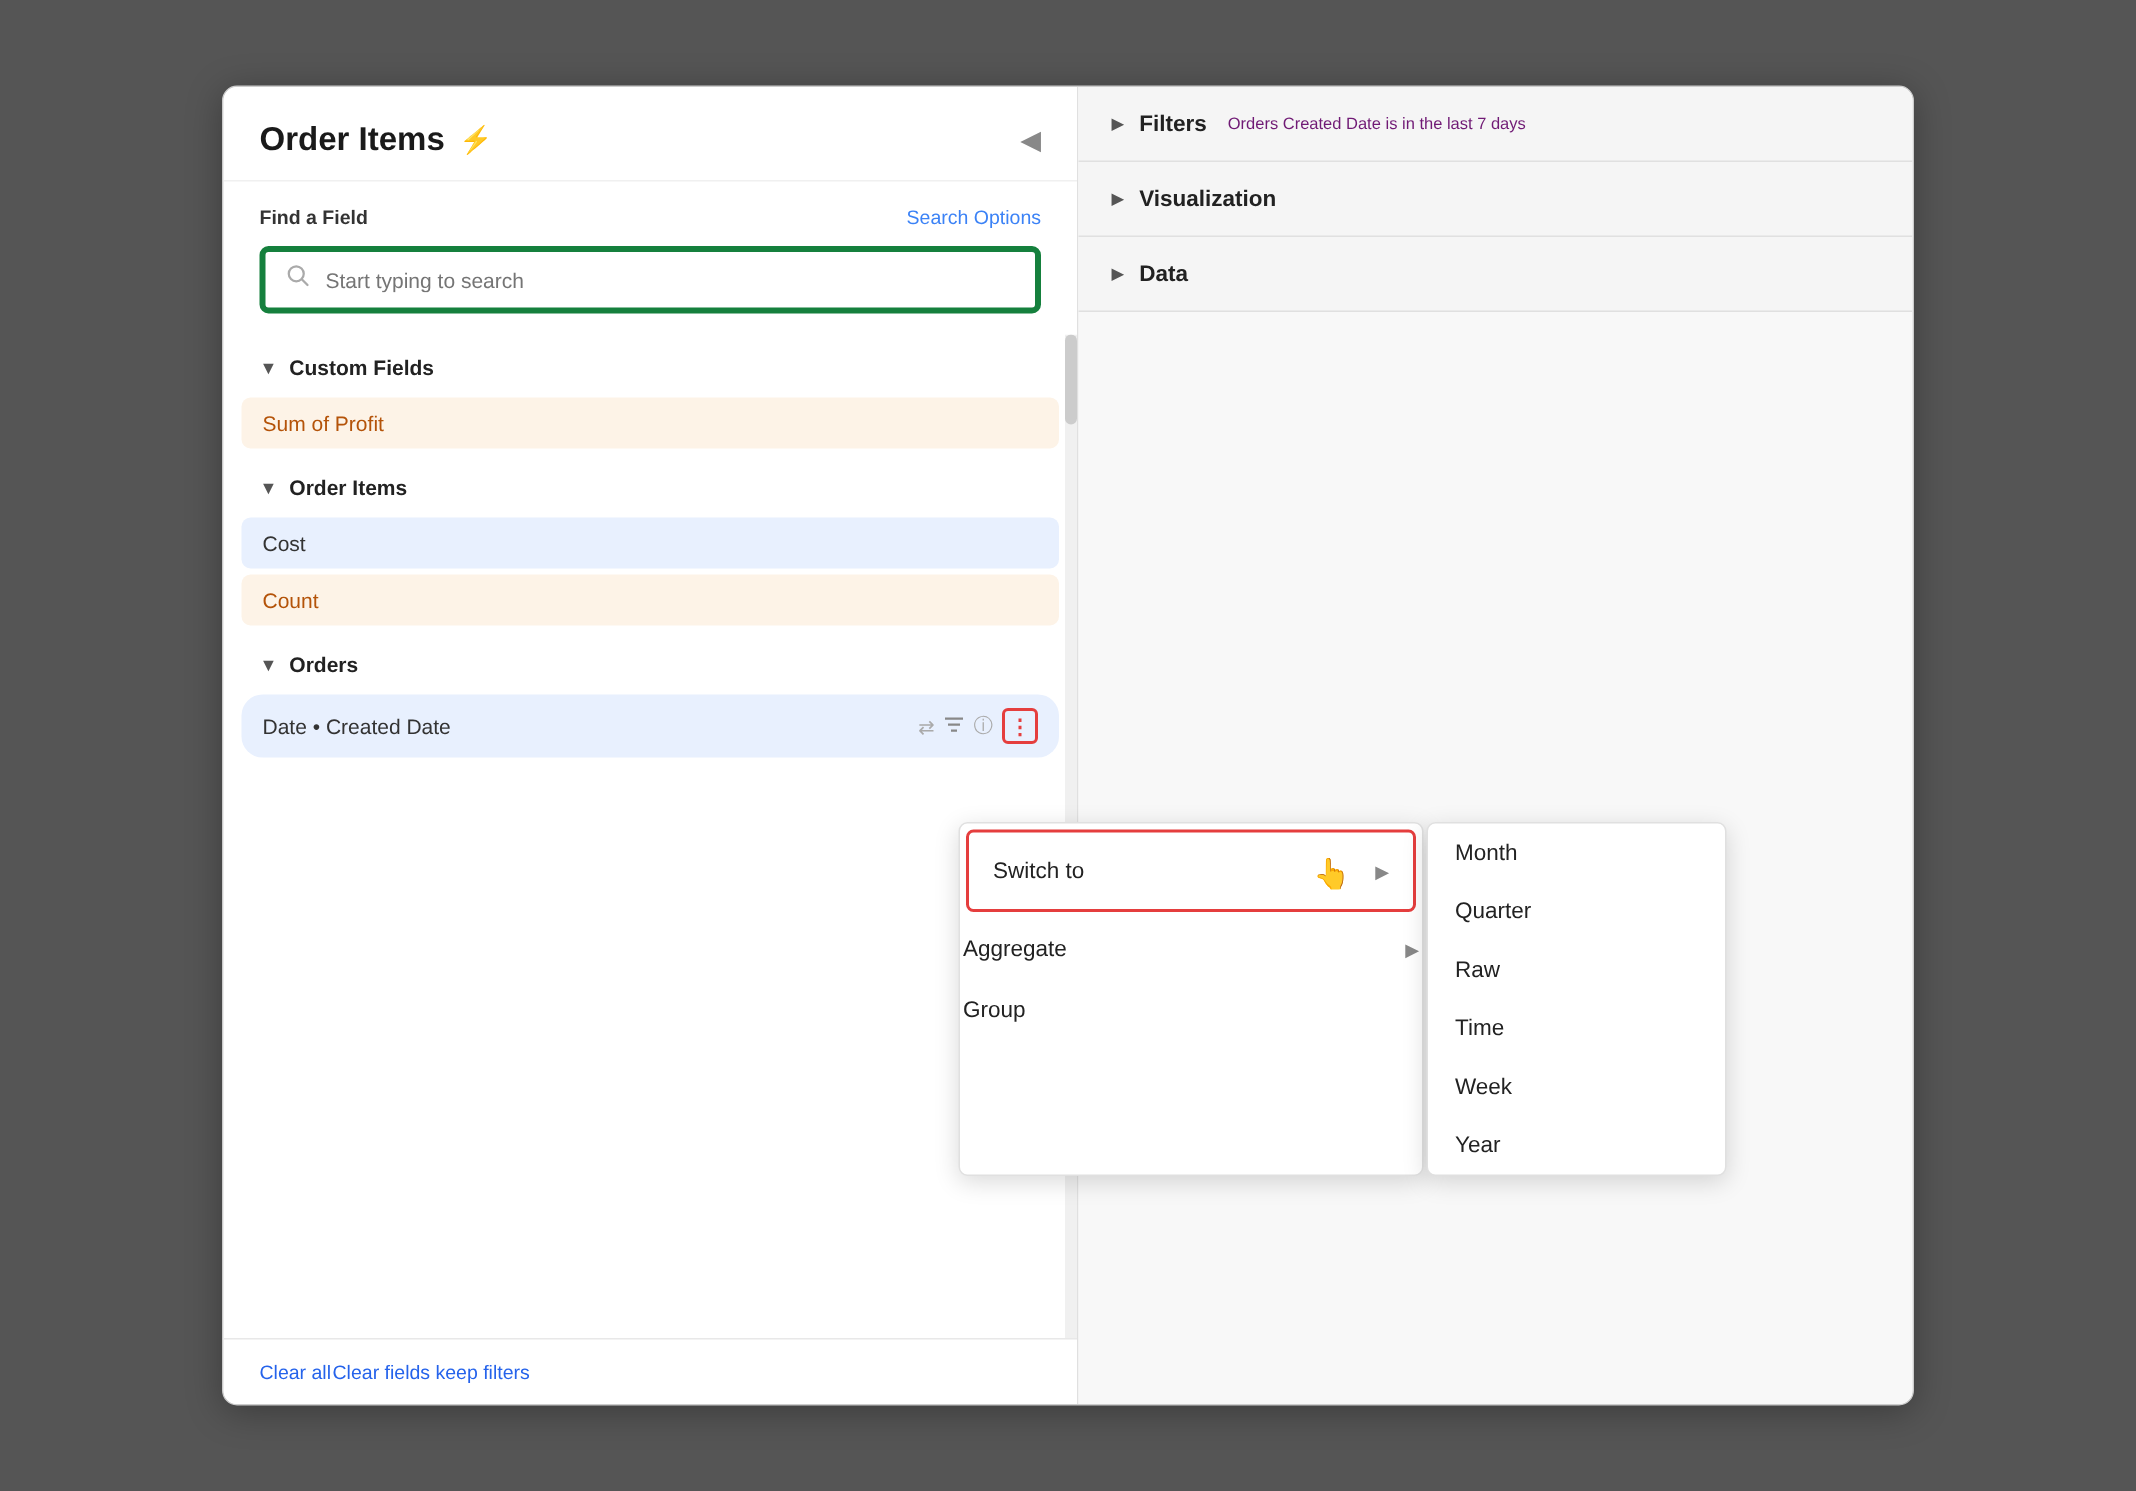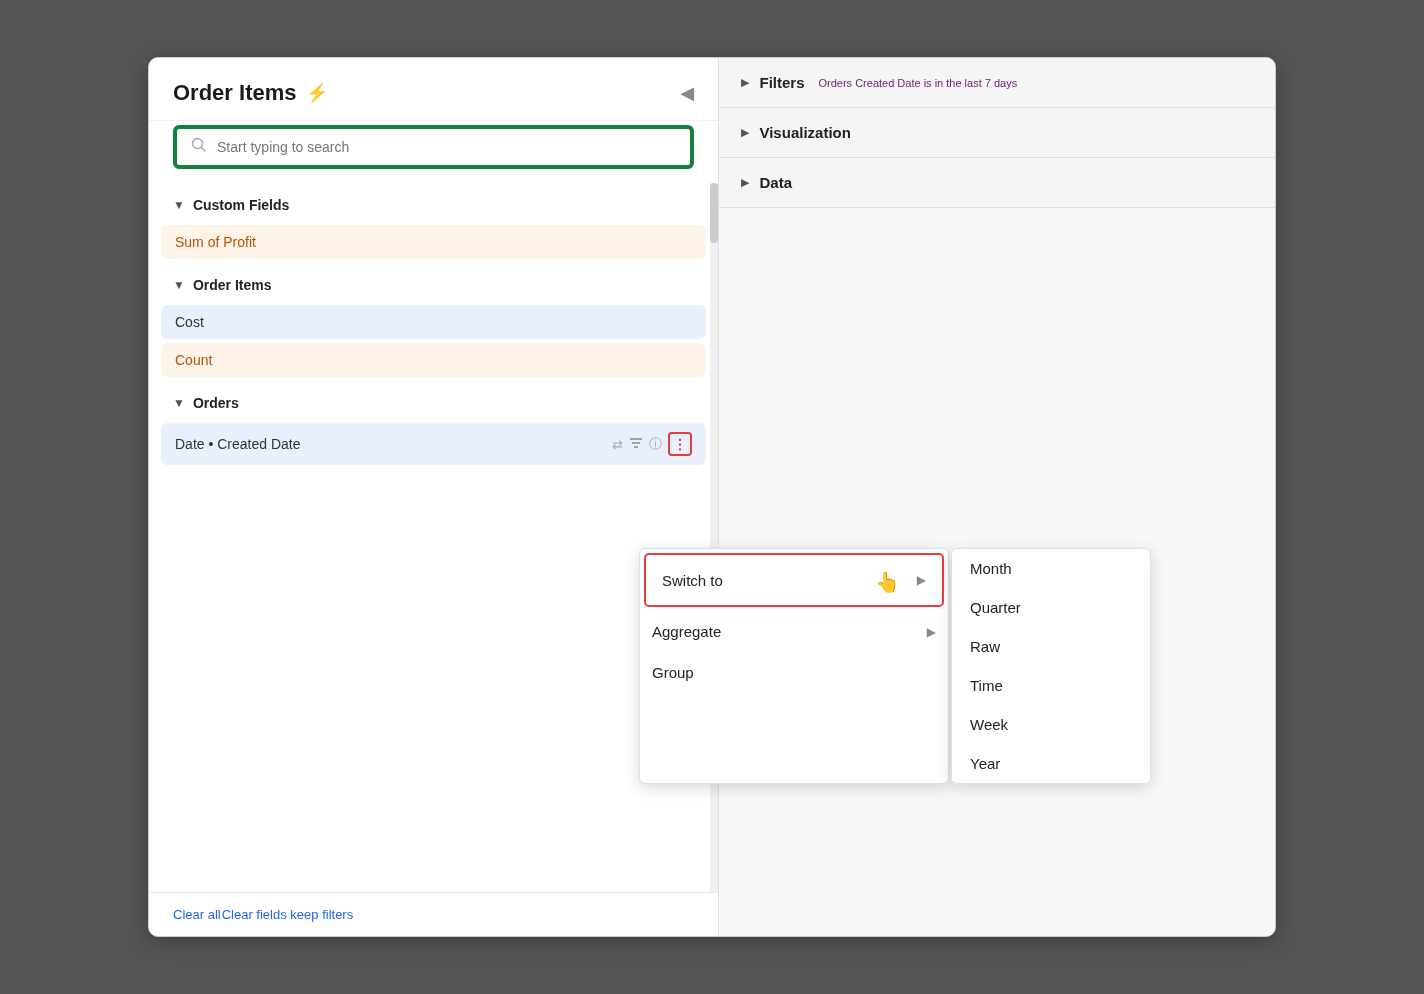--- a/index.html
+++ b/index.html
@@ -173,20 +173,21 @@
     .field-item.custom {
       background: #fdf3e7;
       color: #b45309;
     }
     .field-item.active-field {
       background: #e8f0fe;
       color: #333;
       display: flex;
       align-items: center;
       justify-content: space-between;
+      border-radius: 14px;
     }
     .field-item-actions {
       display: flex;
       align-items: center;
       gap: 6px;
     }
     .field-icon {
       color: #aaa;
       font-size: 13px;
       cursor: pointer;
@@ -259,21 +260,21 @@
       border: 1px solid #e0e0e0;
       border-radius: 6px;
       box-shadow: 0 4px 16px rgba(0,0,0,0.15);
       min-width: 310px;
       overflow: hidden;
     }
     .menu-item {
       display: flex;
       align-items: center;
       justify-content: space-between;
-      padding: 12px 12px;
+      padding: 12px 2px;
       cursor: pointer;
       font-size: 15px;
       color: #222;
     }
     .menu-arrow {
       font-size: 12px;
       color: #888;
     }
     .context-menu-secondary {
       background: #fff;
@@ -296,20 +297,24 @@
   <div class="left-panel">
 
     <div class="panel-header">
       <div class="panel-title-group">
         <span class="panel-title">Order Items</span>
         <span class="lightning-icon">⚡</span>
       </div>
       <span class="back-icon">◀</span>
     </div>
 
+    <div class="find-field-row">
+      <span class="find-field-label">Find a Field</span>
+      <span class="search-options-link">Search Options</span>
+    </div>
 
     <div class="search-bar-container">
       <div class="search-bar">
         <span class="search-icon-wrap">
           <svg width="16" height="16" viewBox="0 0 16 16" fill="none">
             <circle cx="6.5" cy="6.5" r="5" stroke="#aaa" stroke-width="1.5"></circle>
             <line x1="10.5" y1="10.5" x2="14" y2="14" stroke="#aaa" stroke-width="1.5" stroke-linecap="round"></line>
           </svg>
         </span>
         <input class="search-input" type="text" placeholder="Start typing to search" style="">

